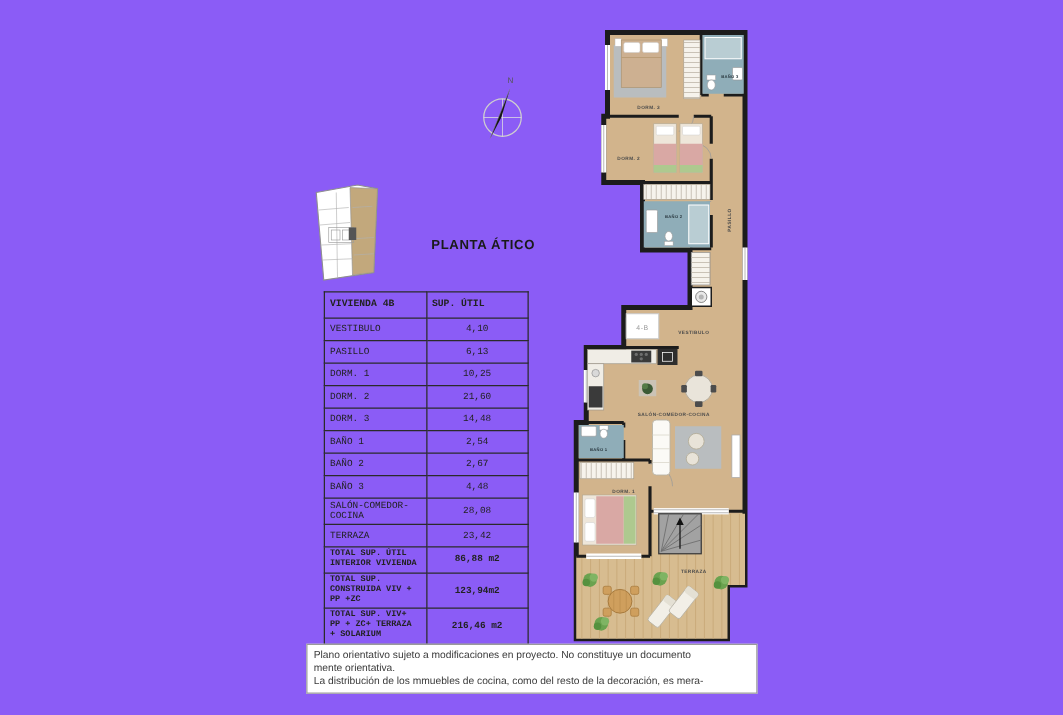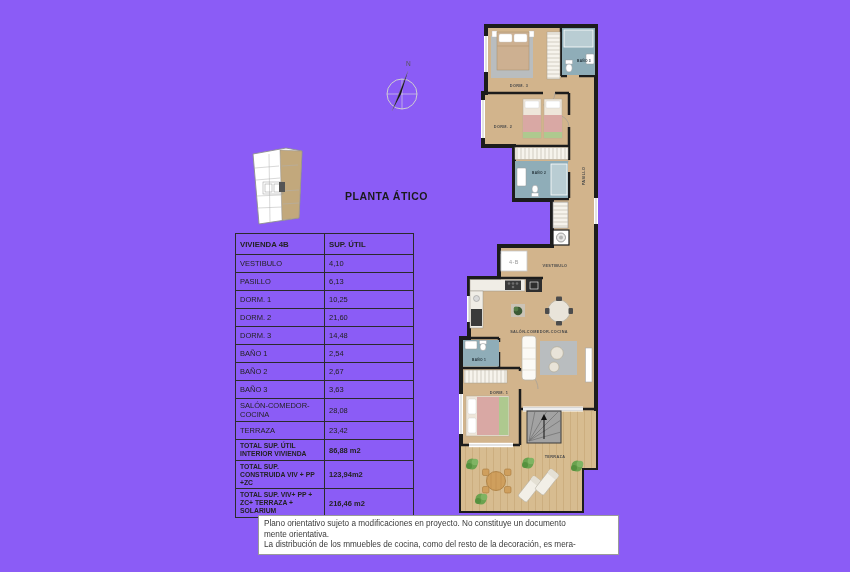--- a/index.html
+++ b/index.html
@@ -2,31 +2,31 @@
 <html><head>
 <meta charset="utf-8">
 <style>
   html,body{margin:0;padding:0;background:#ffffff;}
   #page{position:relative;width:850px;height:572px;background:#8b5cf6;overflow:hidden;
         font-family:"Liberation Sans",sans-serif;color:#1a1a1a;}
   .abs{position:absolute;}
   
   #plan-title{left:345px;top:190px;font-size:10.5px;font-weight:bold;letter-spacing:.5px;}
   
-  #area-table{left:235px;top:233px;border-collapse:collapse;table-layout:fixed;width:179px;}
+  #area-table{left:259px;top:233px;border-collapse:collapse;table-layout:fixed;width:164px;font-family:Liberation Mono, monospace;}
   #area-table td,#area-table th{border:1px solid #2b2b2b;vertical-align:middle;
         font-size:7.5px;color:#222;padding:2px 4px;}
   #area-table th{font-size:7.8px;font-weight:bold;text-align:left;height:16px;}
   #area-table td.lbl{width:100px;height:13px;}
-  #area-table td.val{width:57px;text-align:left;}
+  #area-table td.val{width:57px;text-align:center;}
   #area-table tr.tot td.lbl{font-weight:bold;font-size:6.8px;line-height:1.15;height:16px;}
   #area-table tr.tot td.val{font-weight:bold;}
   
   #disclaimer{left:245px;top:515px;width:349px;border:1px solid #9a9a9a;
-        padding:3px 5px;font-size:8.2px;line-height:1.3;color:#3a3a3a;background:#fff;margin-left:13px;}
+        padding:3px 5px;font-size:8.2px;line-height:1.3;color:#3a3a3a;background:#fff;}
   #disclaimer div{white-space:nowrap;}
   svg text{font-family:"Liberation Sans",sans-serif;}
   .roomlabel{font-size:3.8px;fill:#4a4a4a;letter-spacing:.35px;font-weight:600;}
   .bathlabel{font-size:3.3px;fill:#27353c;letter-spacing:.25px;font-weight:600;}
 </style>
 </head>
 <body>
 
 <div id="page">
 
@@ -81,21 +81,21 @@
     <tr>
           <td class="lbl">BAÑO 1</td>
           <td class="val">2,54</td>
         </tr>
     <tr>
           <td class="lbl">BAÑO 2</td>
           <td class="val">2,67</td>
         </tr>
     <tr>
           <td class="lbl">BAÑO 3</td>
-          <td class="val">3,63</td>
+          <td class="val">4,48</td>
         </tr>
     <tr>
           <td class="lbl">SALÓN-COMEDOR-COCINA</td>
           <td class="val">28,08</td>
         </tr>
     <tr>
           <td class="lbl">TERRAZA</td>
           <td class="val">23,42</td>
         </tr>
     <tr class="tot">

